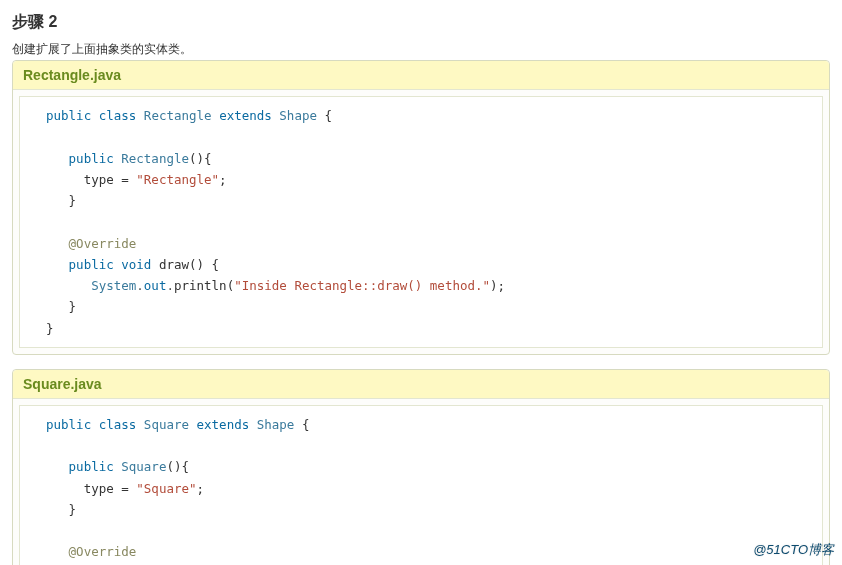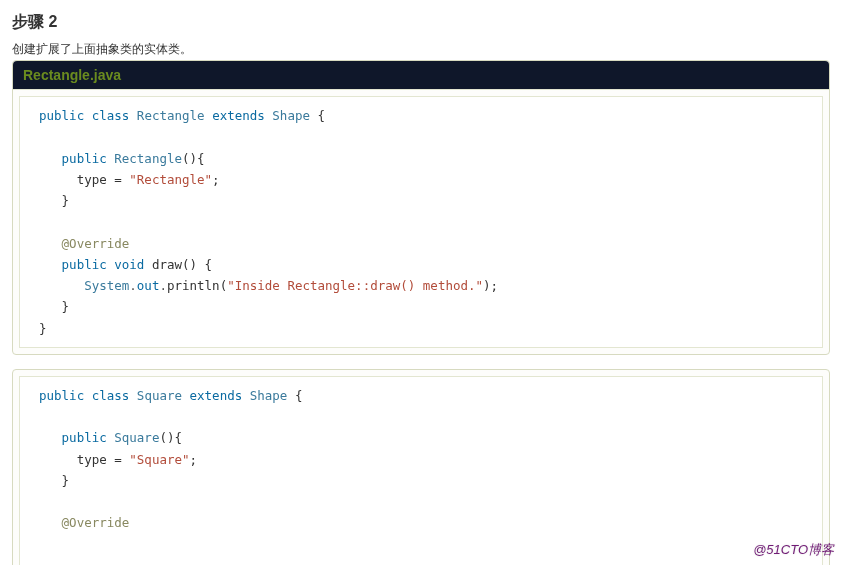--- a/index.html
+++ b/index.html
@@ -22,52 +22,52 @@
     color: #333;
     margin: 0 0 2px 0;
   }
   .example {
     border: 1px solid #d7dac0;
     border-radius: 4px;
     margin-bottom: 14px;
     background: #fdfdfb;
   }
   .example-header {
-    background: #0f172a;
+    background: #fef9c3;
     color: #6a8b1f;
     font-weight: bold;
     font-size: 14px;
     padding: 6px 10px;
     border-bottom: 1px solid #e3e6d1;
     border-radius: 4px 4px 0 0;
   }
   .code-wrap {
     margin: 6px;
     border: 1px solid #e3e6d1;
     background: #ffffff;
-    padding: 8px 19px;
+    padding: 8px 26px;
     font-family: Consolas, Menlo, monospace;
     font-size: 12.5px;
     line-height: 1.7;
     white-space: pre;
     overflow: auto;
   }
   .kw   { color: #0a6aa1; }       
   .type { color: #3a7a9c; }       
   .ann  { color: #888860; }       
   .dot  { color: #555; }
   .str  { color: #b24c3a; }       
   .pln  { color: #333; }
   .watermark {
     position: fixed;
     right: 8px;
     bottom: 6px;
     font-size: 13px;
     font-style: italic;
-    color: #701a75;
+    color: #0c4a6e;
     text-shadow: 0 0 2px rgba(0,0,0,0.15);
     pointer-events: none;
   }
 </style>
 </head>
 <body>
 
 <div class="step-title">步骤 2</div>
 <div class="step-desc">创建扩展了上面抽象类的实体类。</div>
 
@@ -80,20 +80,21 @@
 <span class="pln">   }</span>
 
 <span class="pln">   </span><span class="ann">@Override</span>
 <span class="pln">   </span><span class="kw">public</span><span class="pln"> </span><span class="kw">void</span><span class="pln"> draw() {</span>
 <span class="pln">      </span><span class="type">System</span><span class="dot">.</span><span class="kw">out</span><span class="dot">.</span><span class="pln">println(</span><span class="str">"Inside Rectangle::draw() method."</span><span class="pln">);</span>
 <span class="pln">   }</span>
 <span class="pln">}</span></div>
 </div>
 
 <div class="example">
+  <div class="example-header">Square.java</div>
   <div class="code-wrap"><span class="kw">public</span><span class="pln"> </span><span class="kw">class</span><span class="pln"> </span><span class="type">Square</span><span class="pln"> </span><span class="kw">extends</span><span class="pln"> </span><span class="type">Shape</span><span class="pln"> {</span>
 
 <span class="pln">   </span><span class="kw">public</span><span class="pln"> </span><span class="type">Square</span><span class="pln">(){</span>
 <span class="pln">     type = </span><span class="str">"Square"</span><span class="pln">;</span>
 <span class="pln">   }</span>
 
 <span class="pln">   </span><span class="ann">@Override</span>
 
 
 

